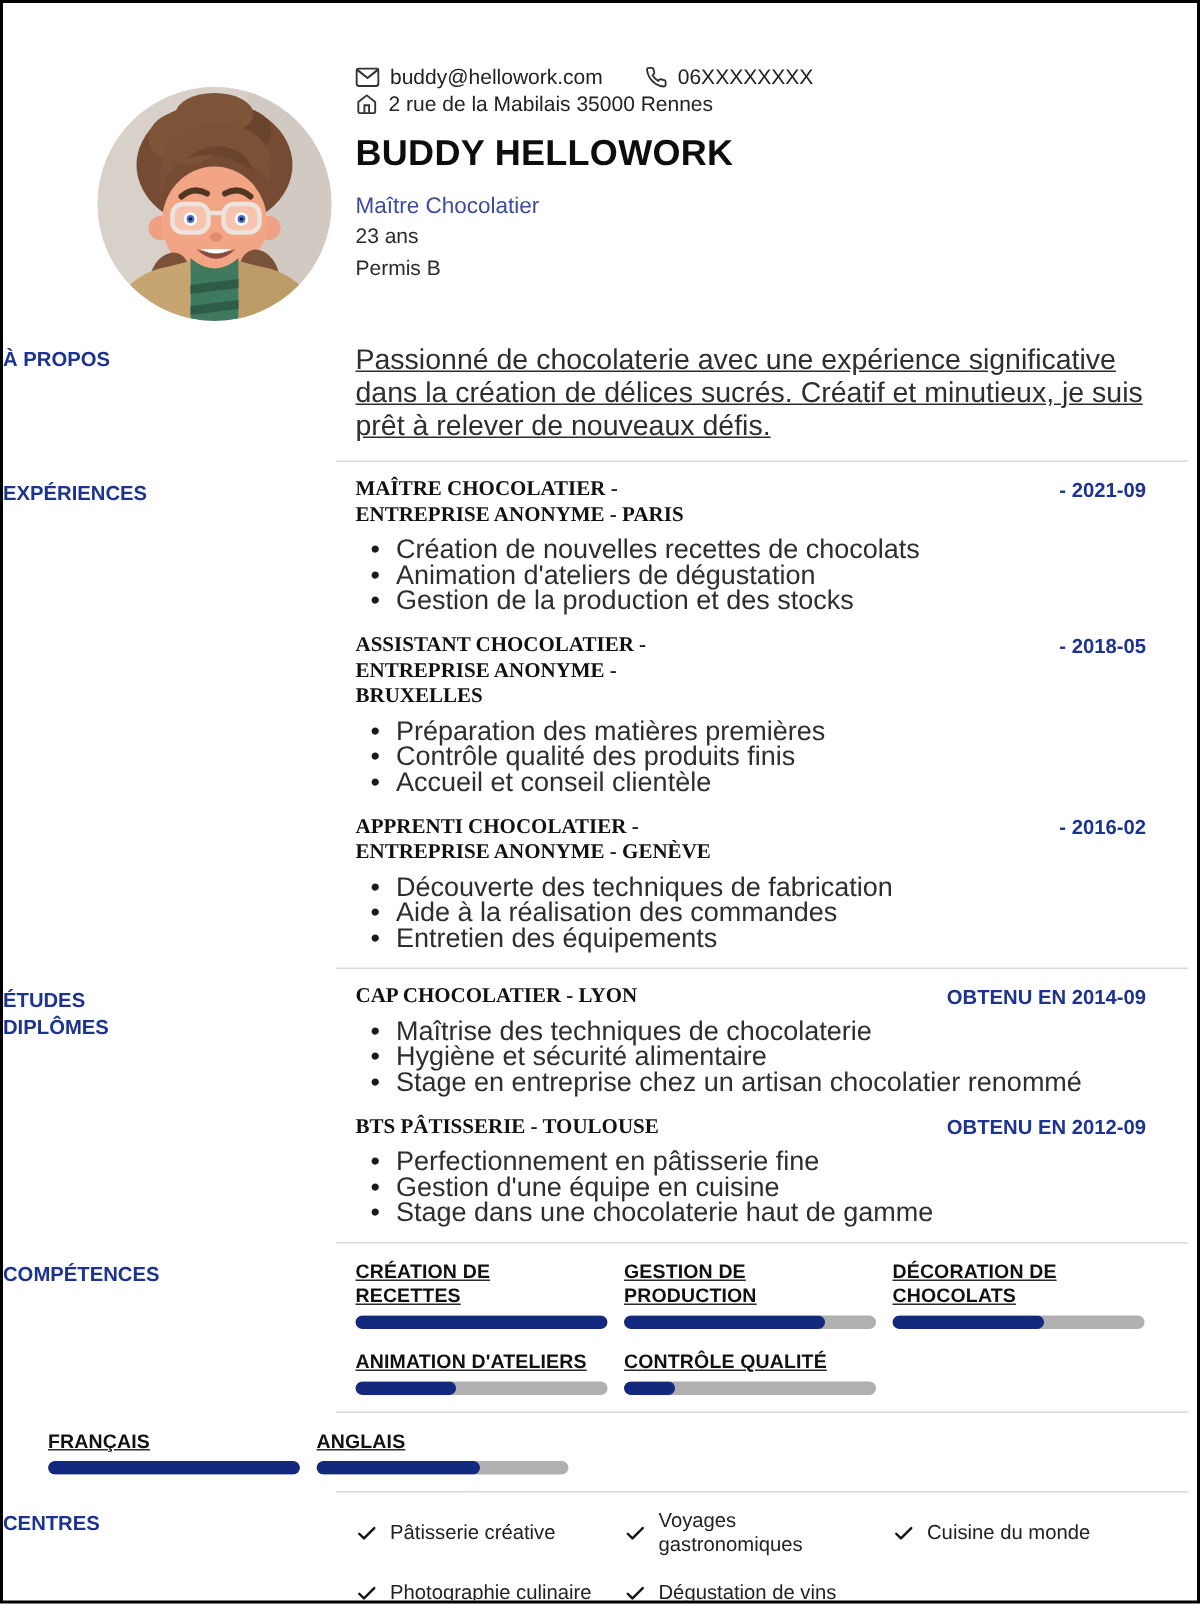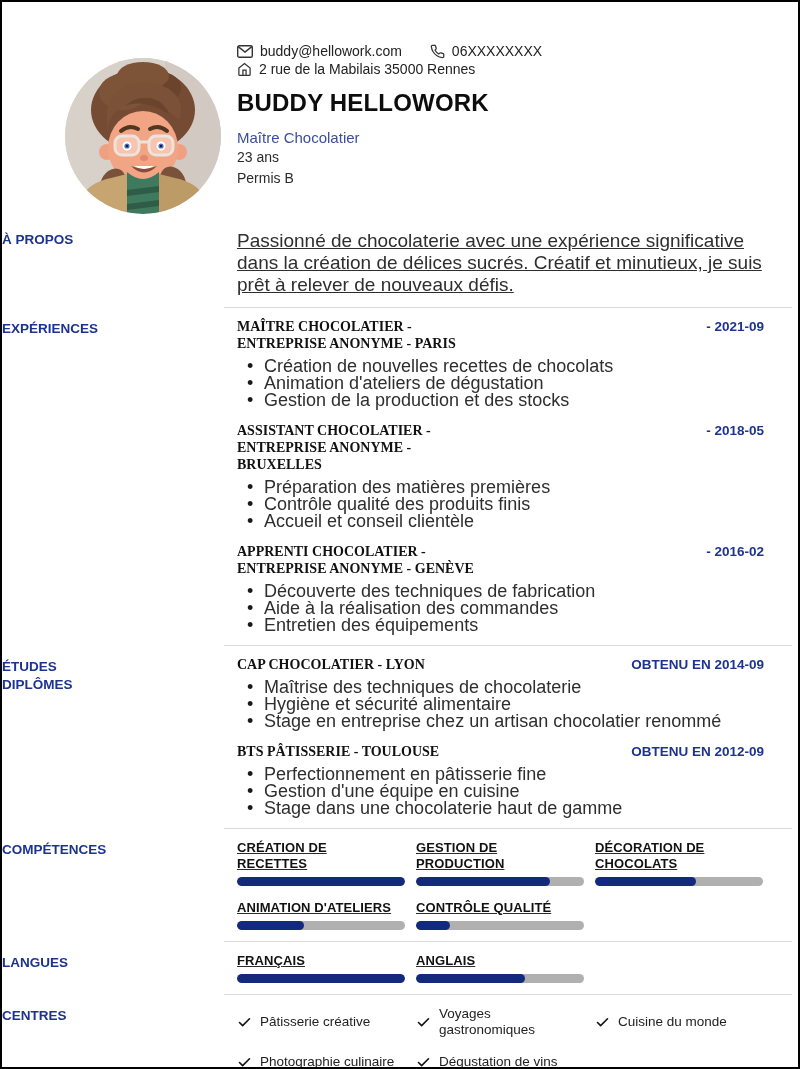--- a/index.html
+++ b/index.html
@@ -319,21 +319,20 @@
               <div class="bar-fill" style="width: 20%;"></div>
             </div>
           </div>
         </div>
     </div>
   </div>
 
   <div class="divider"></div>
 
   <div class="section">
-    <div class="label-col">LANGUES</div>
     <div class="content-col">
       <div class="grid" id="langs-grid">
 
       <div class="skill">
             <div class="skill-name">
               <div class="t-line">FRANÇAIS</div>
             </div>
             <div class="bar">
               <div class="bar-fill" style="width: 100%;"></div>
             </div>

